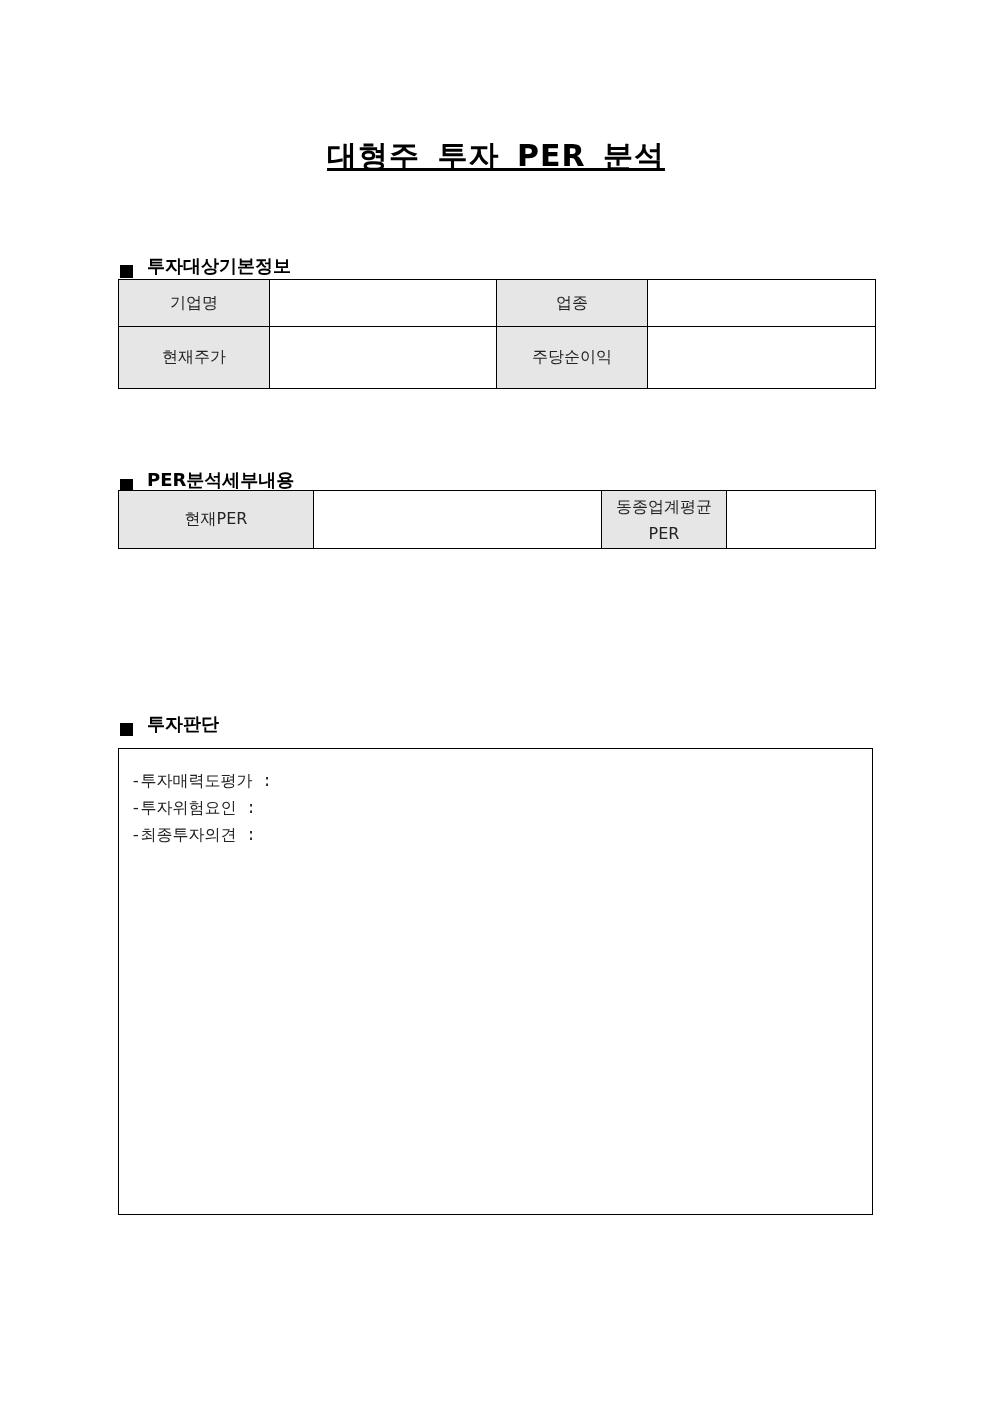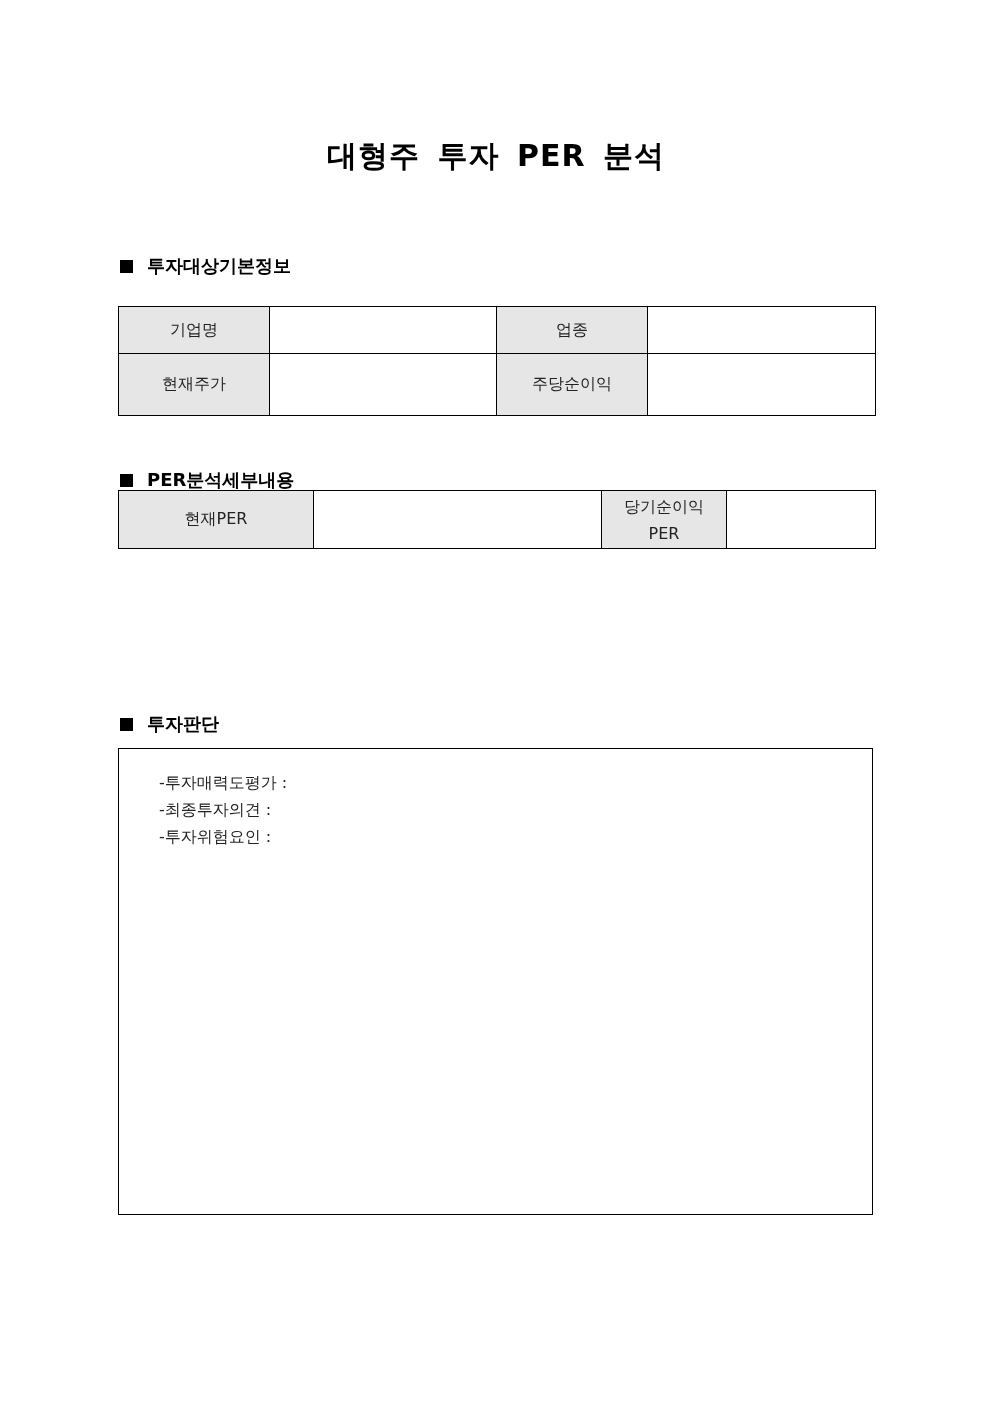--- a/index.html
+++ b/index.html
@@ -18,28 +18,29 @@
     .title {
       position: absolute;
       left: 0;
       top: 136px;
       width: 992px;
       text-align: center;
       font-size: 30px;
       font-weight: bold;
       letter-spacing: 1px;
       word-spacing: 6px;
+      text-decoration: underline;
     }
     .section-heading {
       position: absolute;
       left: 119px;
       font-size: 18px;
       font-weight: bold;
       display: flex;
-      align-items: center;
+      align-items: flex-end;
     }
     .section-heading .square {
       display: inline-block;
       width: 13px;
       height: 13px;
       background: #000;
       margin-right: 14px;
       margin-left: 1px;
     }
     table.form {
@@ -63,39 +64,40 @@
       background: #ffffff;
     }
     .judgment-box {
       position: absolute;
       left: 118px;
       top: 748px;
       width: 755px;
       height: 467px;
       border: 1.5px solid #000;
       box-sizing: border-box;
-      padding: 20px 0 0 40px;
+      padding: 20px 0 0 12px;
+      font-family: Liberation Mono, monospace;
     }
     .judgment-line {
       font-size: 16px;
       line-height: 27px;
       color: #222;
     }
   </style>
 </head>
 <body>
 
 <div class="title">대형주 투자 PER 분석</div>
 
 <div class="section-heading" style="top:254px;">
   <span class="square"></span>
   <span>투자대상기본정보</span>
 </div>
 
-<table class="form" style="top:306px; width:757px;border-radius:11px;">
+<table class="form" style="top:279px; width:757px;border-radius:11px;">
   <colgroup>
     <col style="width:151px">
     <col style="width:227px">
     <col style="width:151px">
     <col style="width:228px">
   </colgroup>
   <tbody>
       <tr style="height:47px;">
     <td class="label">기업명</td>
     <td class="value"></td>
@@ -121,30 +123,30 @@
     <col style="width:195px">
     <col style="width:288px">
     <col style="width:125px">
     <col style="width:149px">
   </colgroup>
   <tbody>
   <tr style="height:58px;">
     <td class="label">현재PER</td>
     <td class="value"></td>
     <td class="label" style="line-height:27px;">
-      <div>당기순이익</div>
+      <div>동종업계평균</div>
       <div>PER</div>
     </td>
     <td class="value"></td>
   </tr>
 </tbody>
   </table>
 
 <div class="section-heading" style="top:712px;">
   <span class="square"></span>
   <span>투자판단</span>
 </div>
 
 <div class="judgment-box">
   <div class="judgment-line">-투자매력도평가 :</div>
+  <div class="judgment-line">-투자위험요인 :</div>
   <div class="judgment-line">-최종투자의견 :</div>
-  <div class="judgment-line">-투자위험요인 :</div>
 </div>
 
 </body></html>

